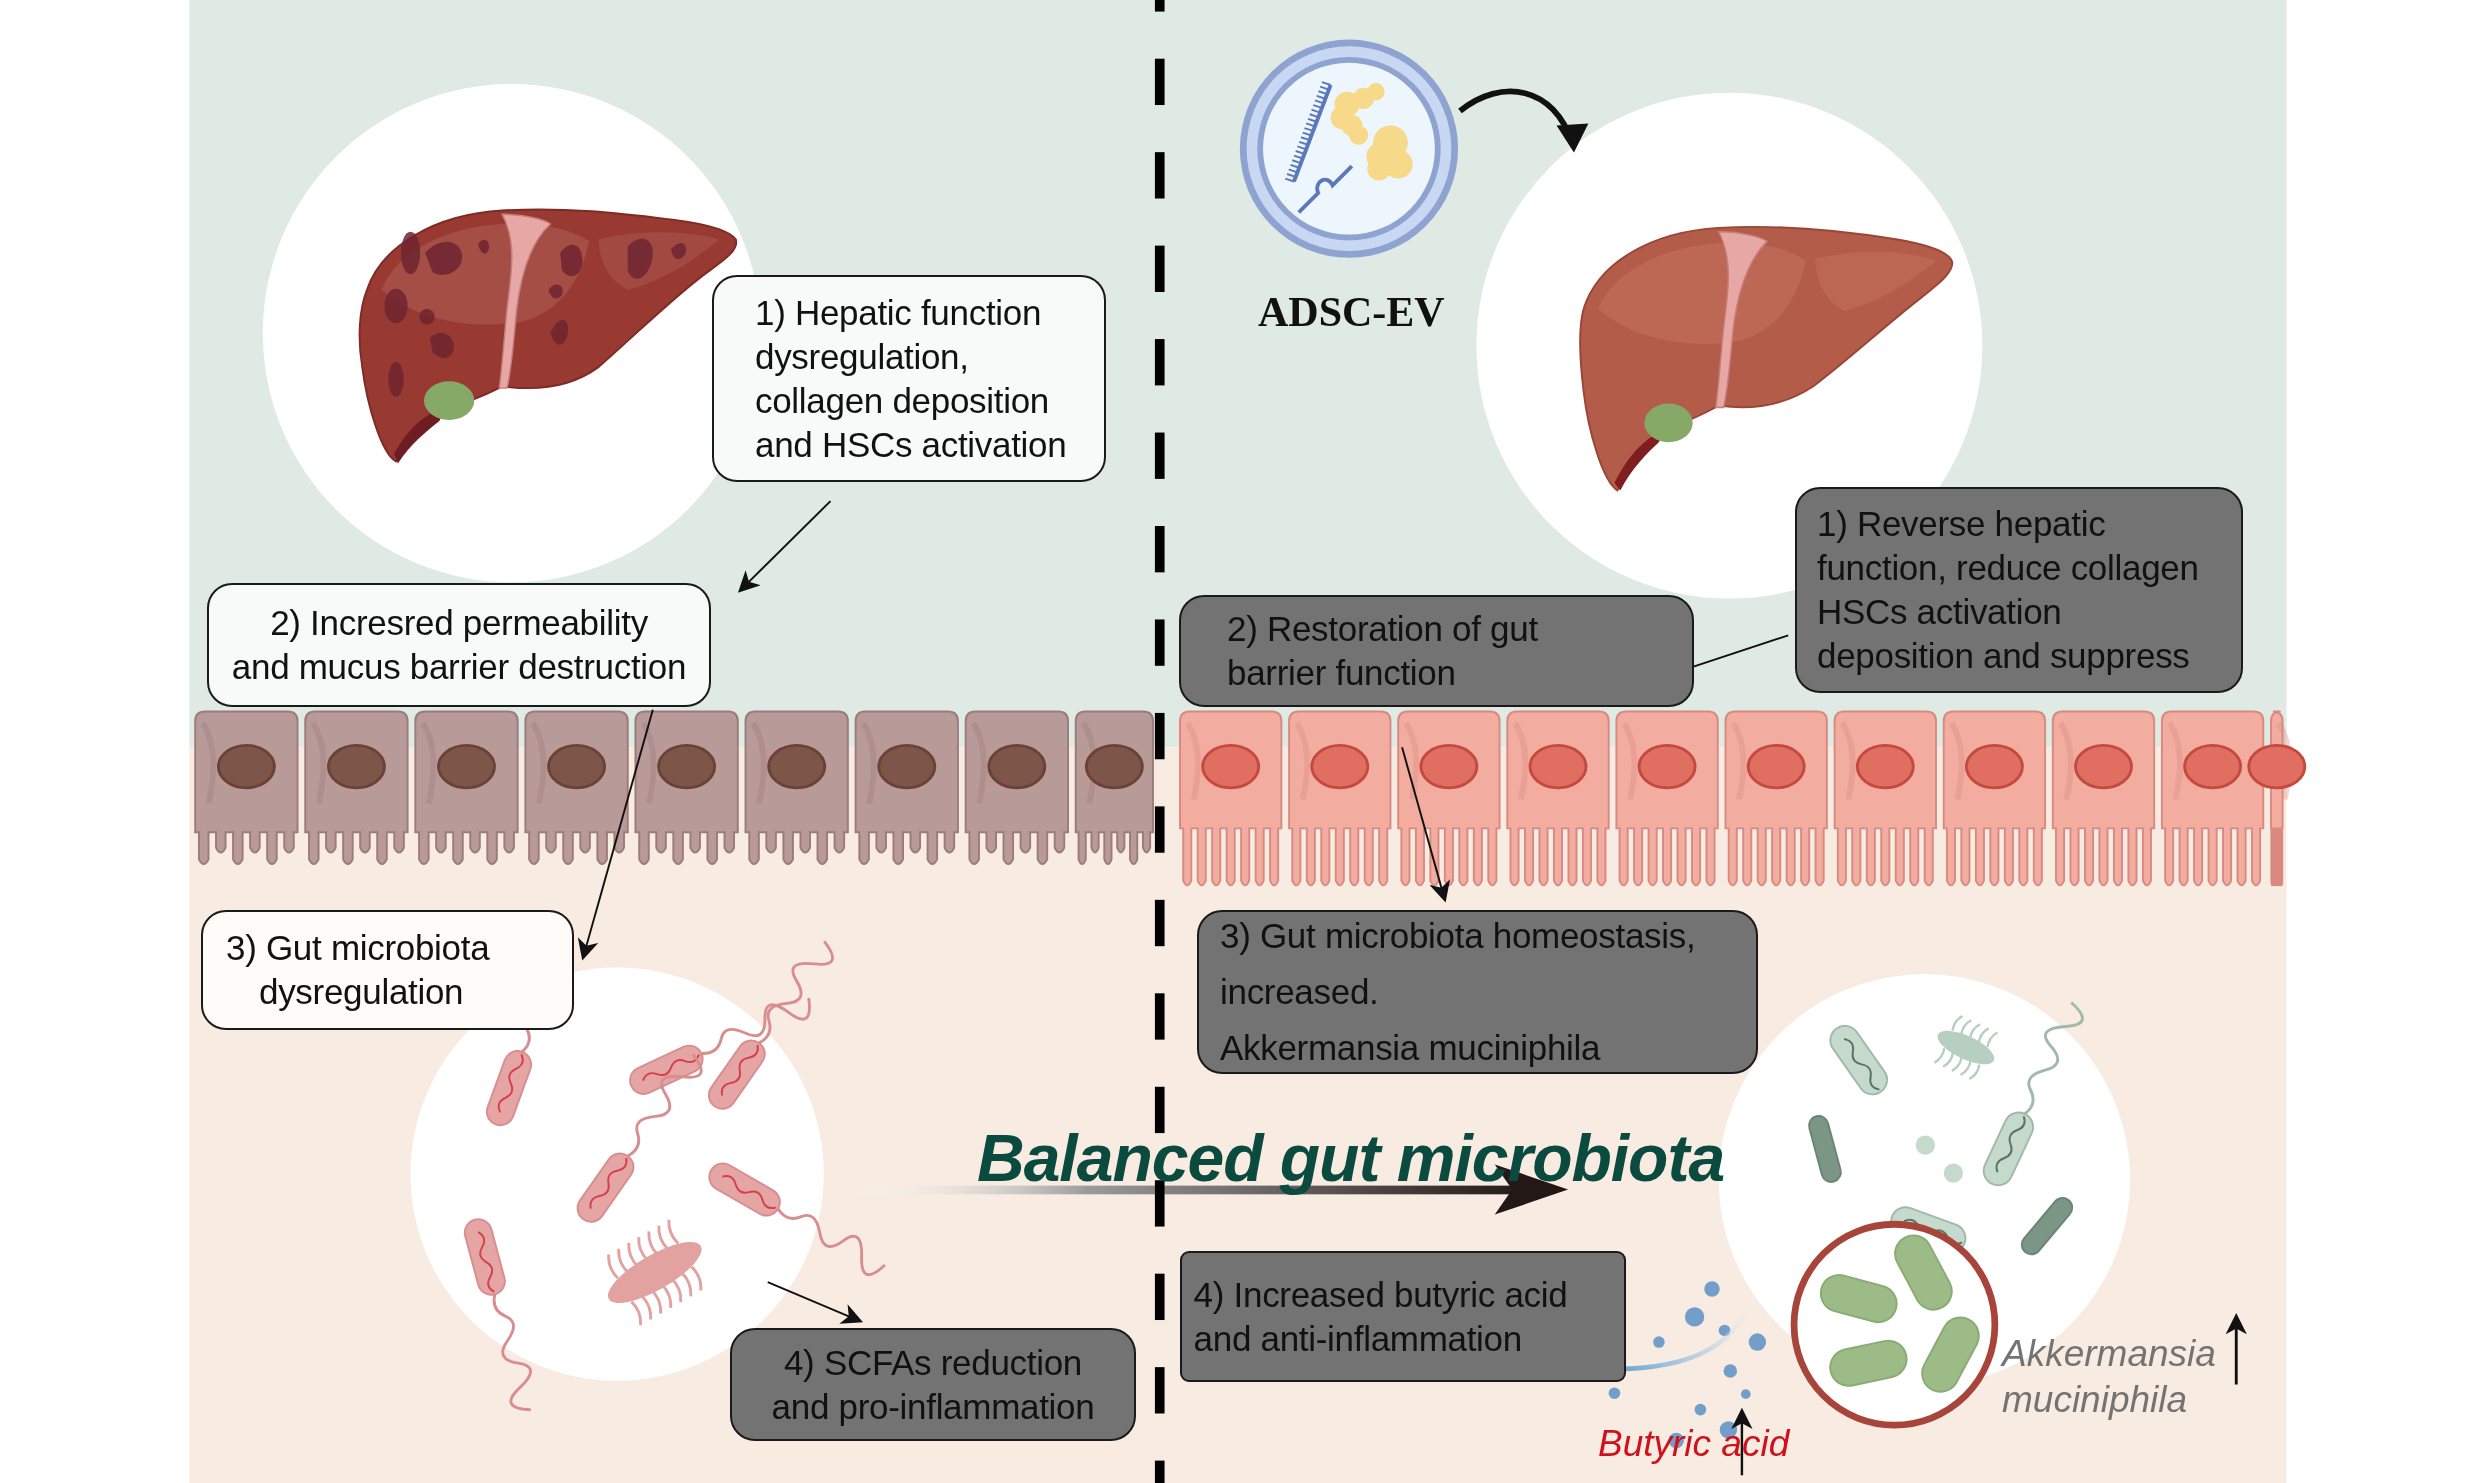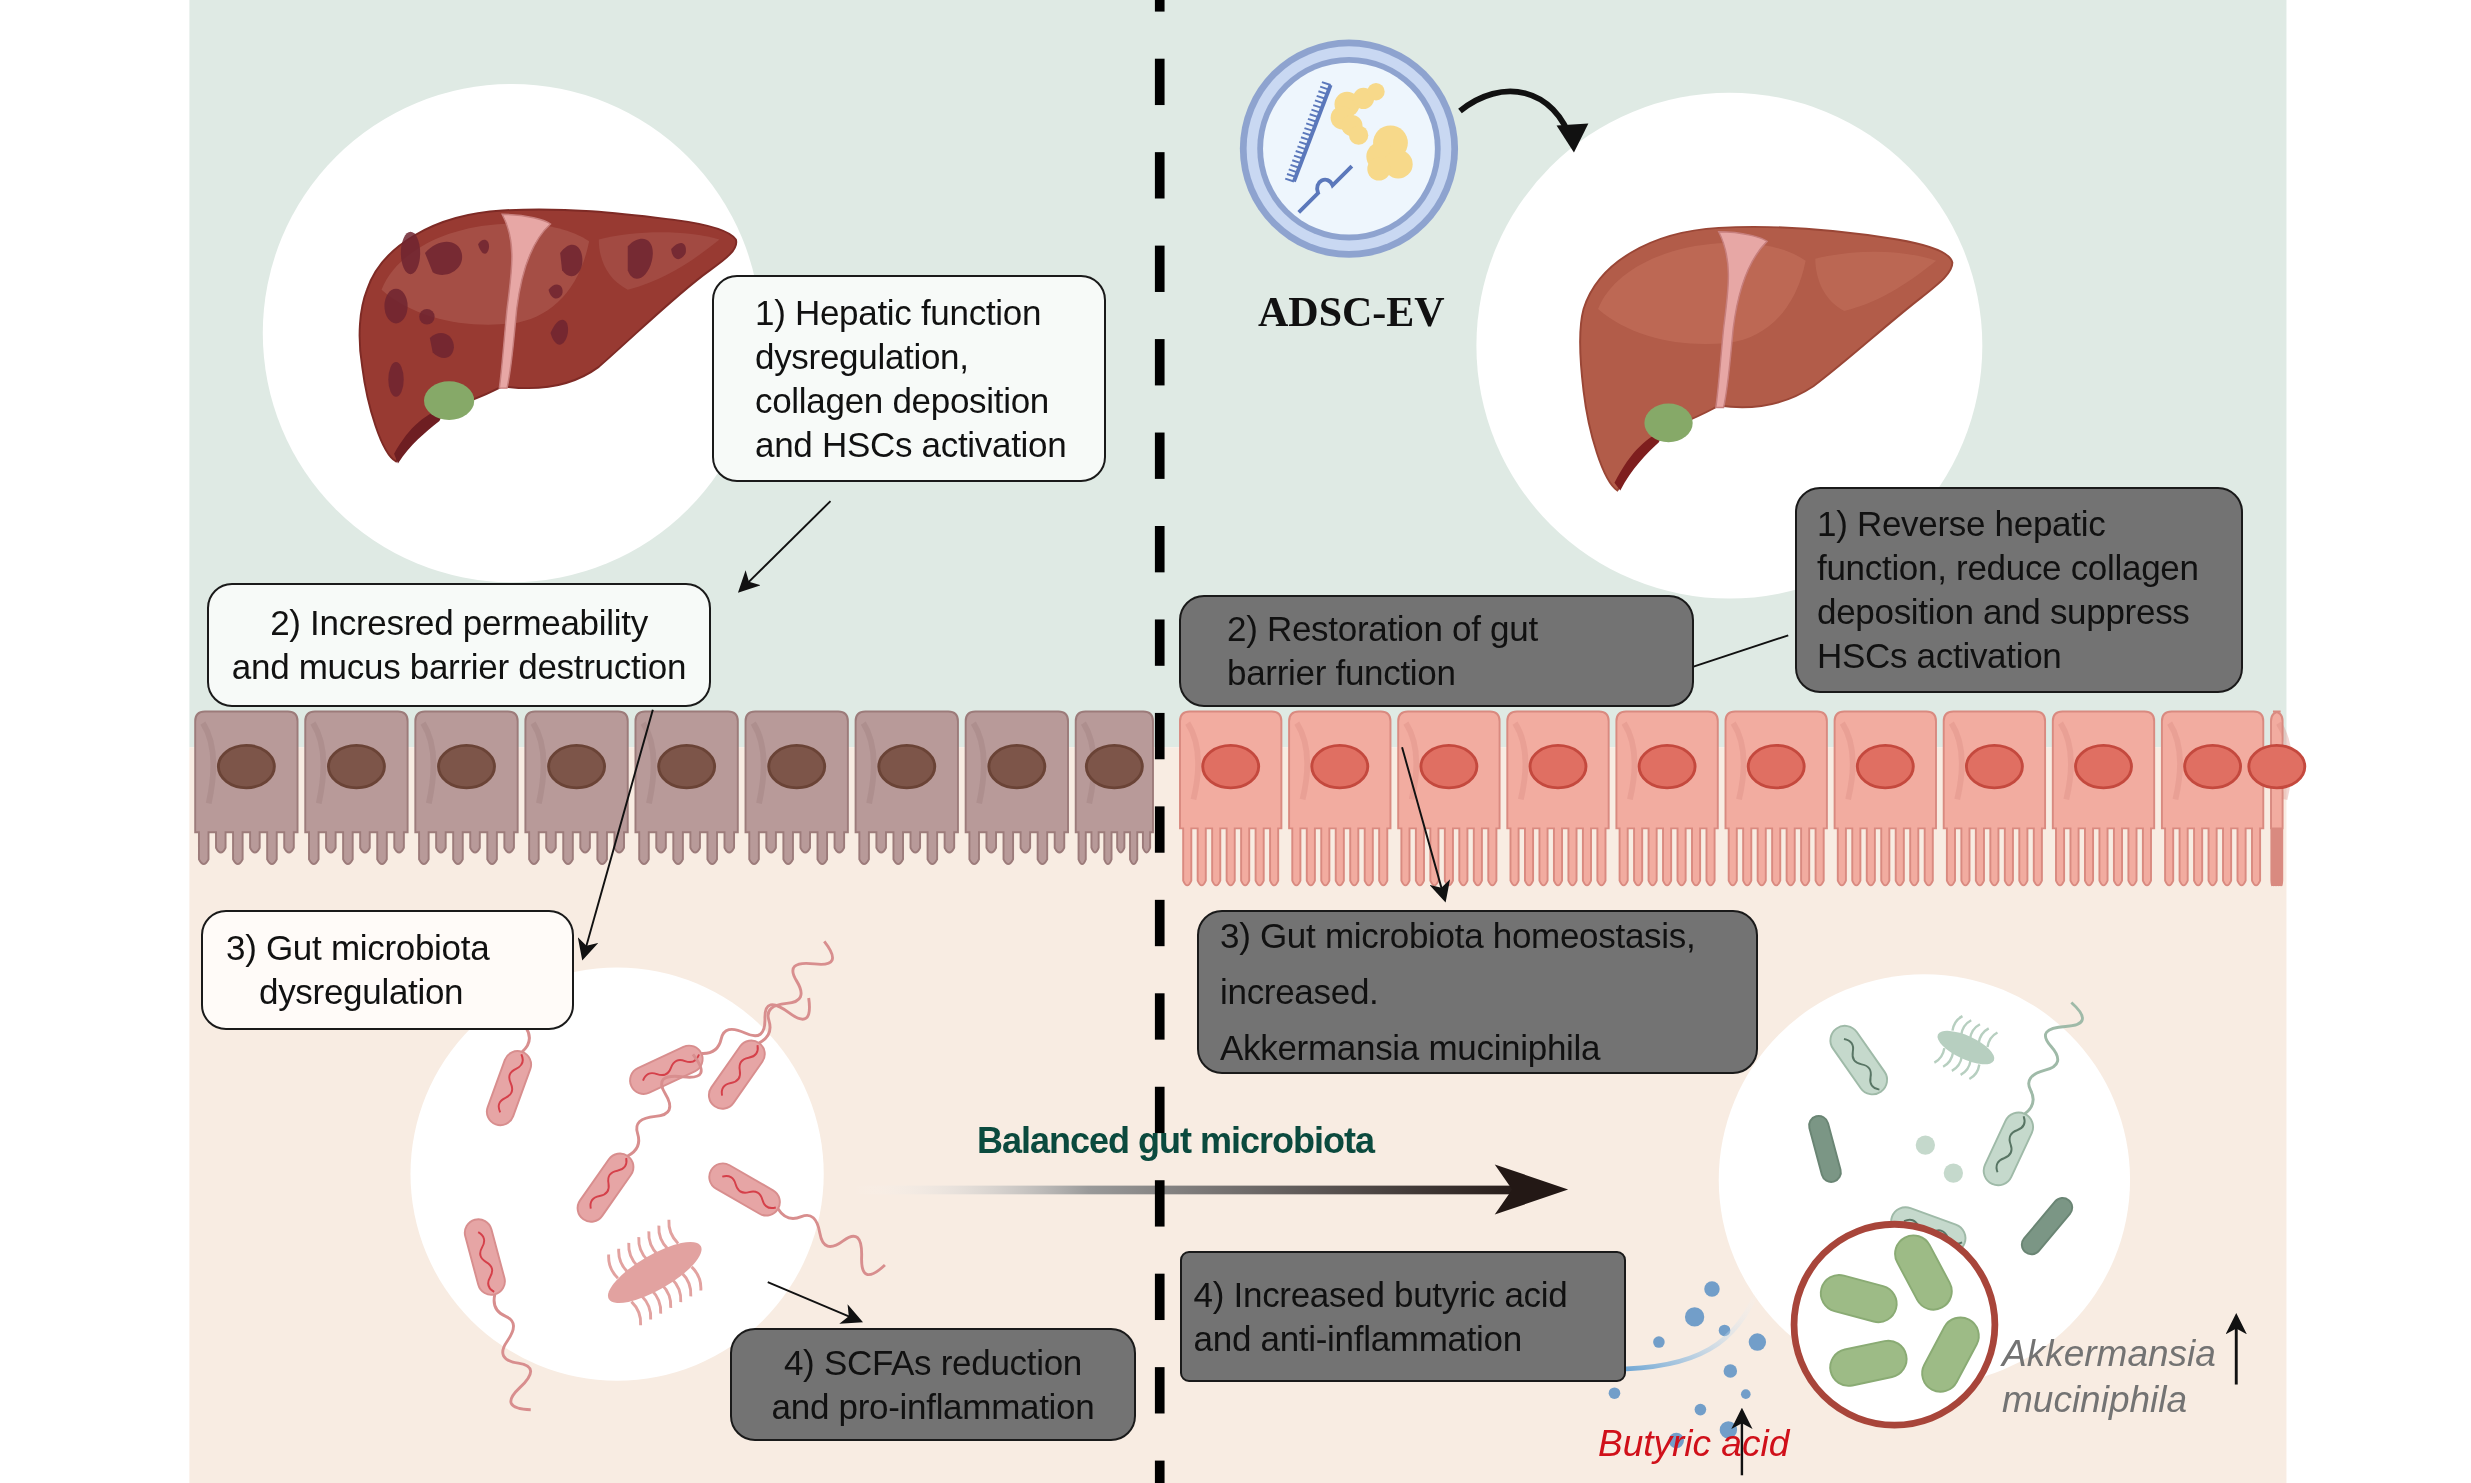--- a/index.html
+++ b/index.html
@@ -11,21 +11,21 @@
     background: #737373; border: 2.4px solid #1a1a1a; border-radius: 25px;
     color: #111; font-family: "Liberation Sans", sans-serif;
     font-size: 35px; line-height: 44px; letter-spacing: -0.3px;
     display: flex; flex-direction: column; justify-content: center;
   }
   .tbox.green { background: #f7faf8; }
   .tbox.beige { background: #fffbf8; }
   .tbox .ln { display: block; white-space: nowrap; }
   .center { text-align: center; }
   .label-serif { position: absolute; font-family: "Liberation Serif", serif; font-weight: bold; font-size: 42px; color: #111; white-space: nowrap; }
-  .label-balanced { position: absolute; font-family: "Liberation Sans", sans-serif; font-weight: bold; font-size: 36px; letter-spacing: -1px; white-space: nowrap; }
+  .label-balanced { position: absolute; font-family: "Liberation Sans", sans-serif; font-weight: bold; font-size: 66px; letter-spacing: -1px; white-space: nowrap; font-style: italic; }
   .label-red { position: absolute; font-family: "Liberation Sans", sans-serif; font-style: italic; font-size: 37px; line-height: 46px; white-space: nowrap; }
 </style>
 </head>
 <body>
 
 <div id="stage">
   <svg id="art" width="2472" height="1483" viewBox="0 0 2560 1536">
     <defs>
       <linearGradient id="arrowGrad" x1="0" y1="0" x2="1" y2="0">
         <stop offset="0" stop-color="#ffffff" stop-opacity="0"></stop>
@@ -407,22 +407,22 @@
     <span class="ln" style="padding-left:33px;">dysregulation</span>
   </div>
   <div class="tbox center" style="left:730px;top:1328px;width:406px;height:113px;">
     <span class="ln">4) SCFAs reduction</span>
     <span class="ln">and pro-inflammation</span>
   </div>
 
   <div class="tbox" style="left:1795px;top:487px;width:448px;height:206px;padding-left:20px;">
     <span class="ln">1) Reverse hepatic</span>
     <span class="ln">function, reduce collagen</span>
+    <span class="ln">HSCs activation</span>
     <span class="ln">deposition and suppress</span>
-    <span class="ln">HSCs activation</span>
   </div>
   <div class="tbox" style="left:1179px;top:595px;width:515px;height:112px;padding-left:46px;">
     <span class="ln">2) Restoration of gut</span>
     <span class="ln">barrier function</span>
   </div>
   <div class="tbox" style="left:1197px;top:910px;width:561px;height:164px;padding-left:21px;gap:12px;">
     <span class="ln">3) Gut microbiota homeostasis,</span>
     <span class="ln">increased.</span>
     <span class="ln">Akkermansia muciniphila</span>
   </div>

